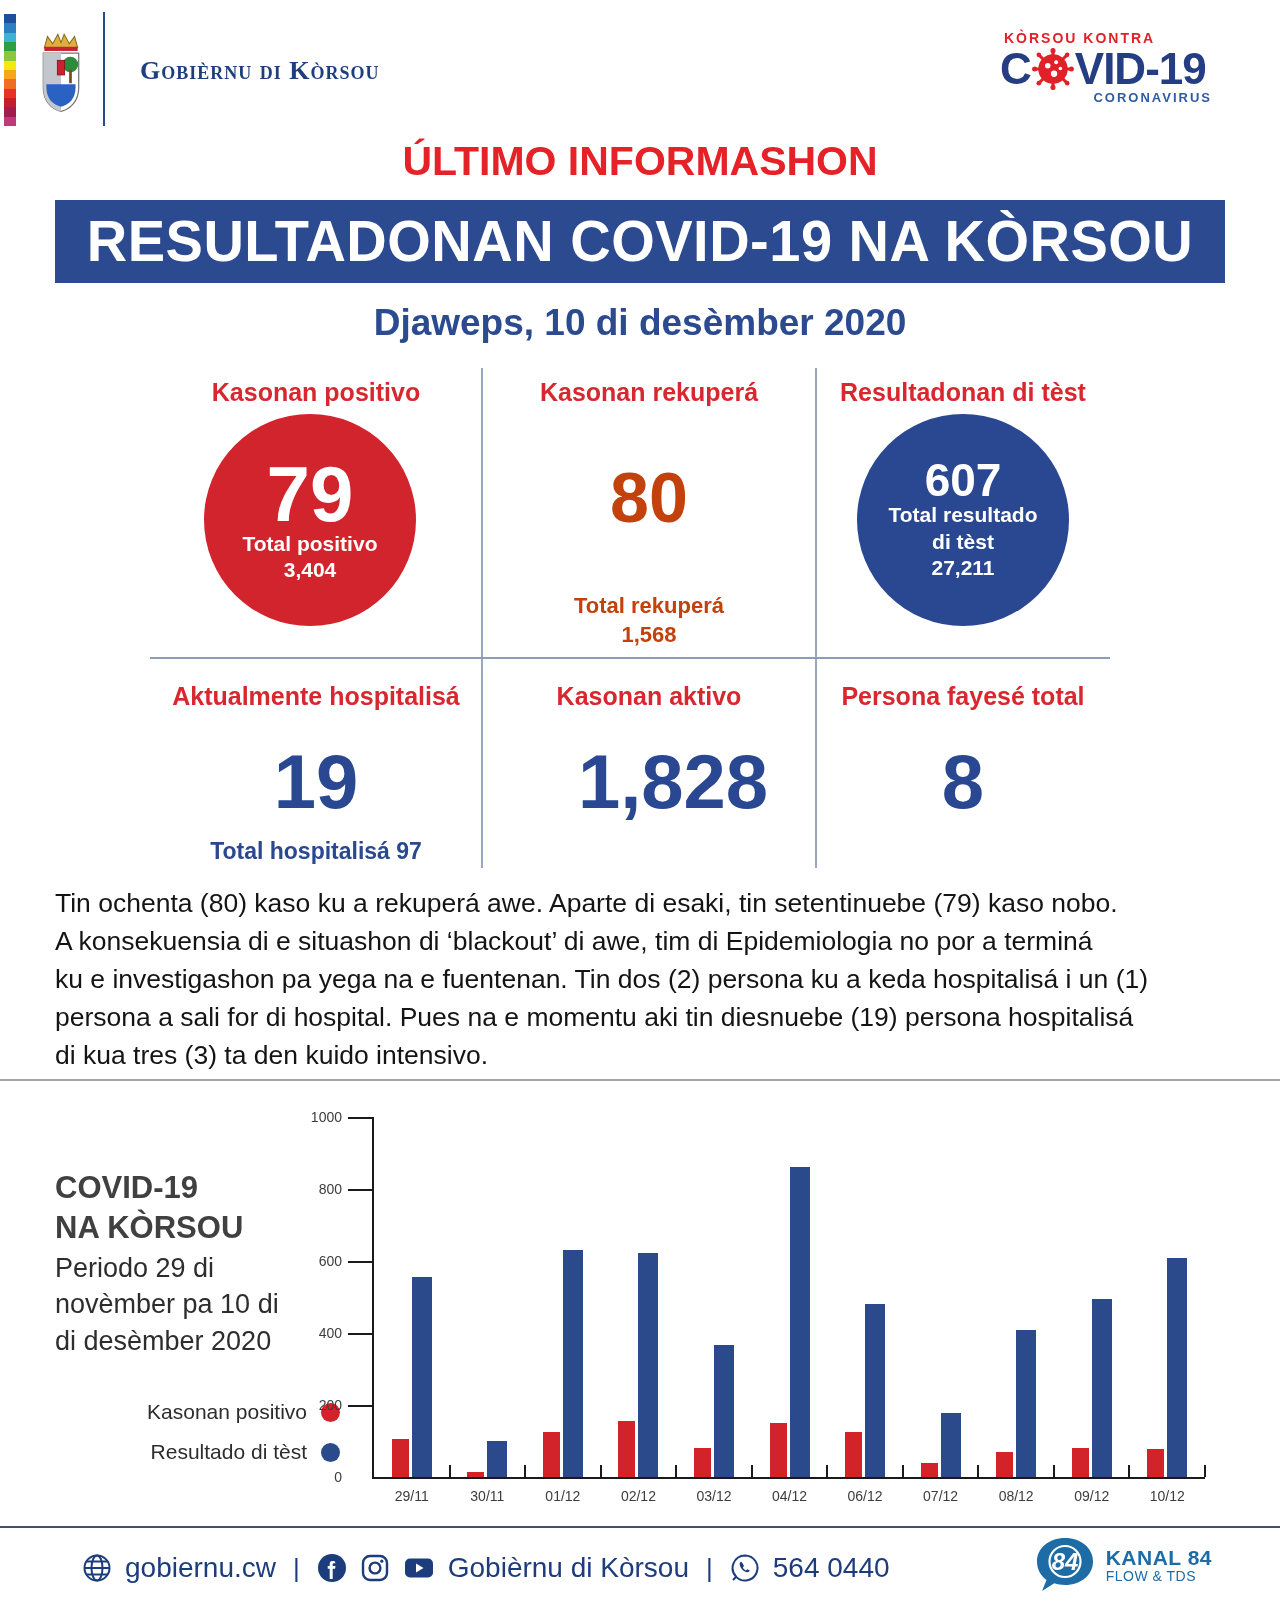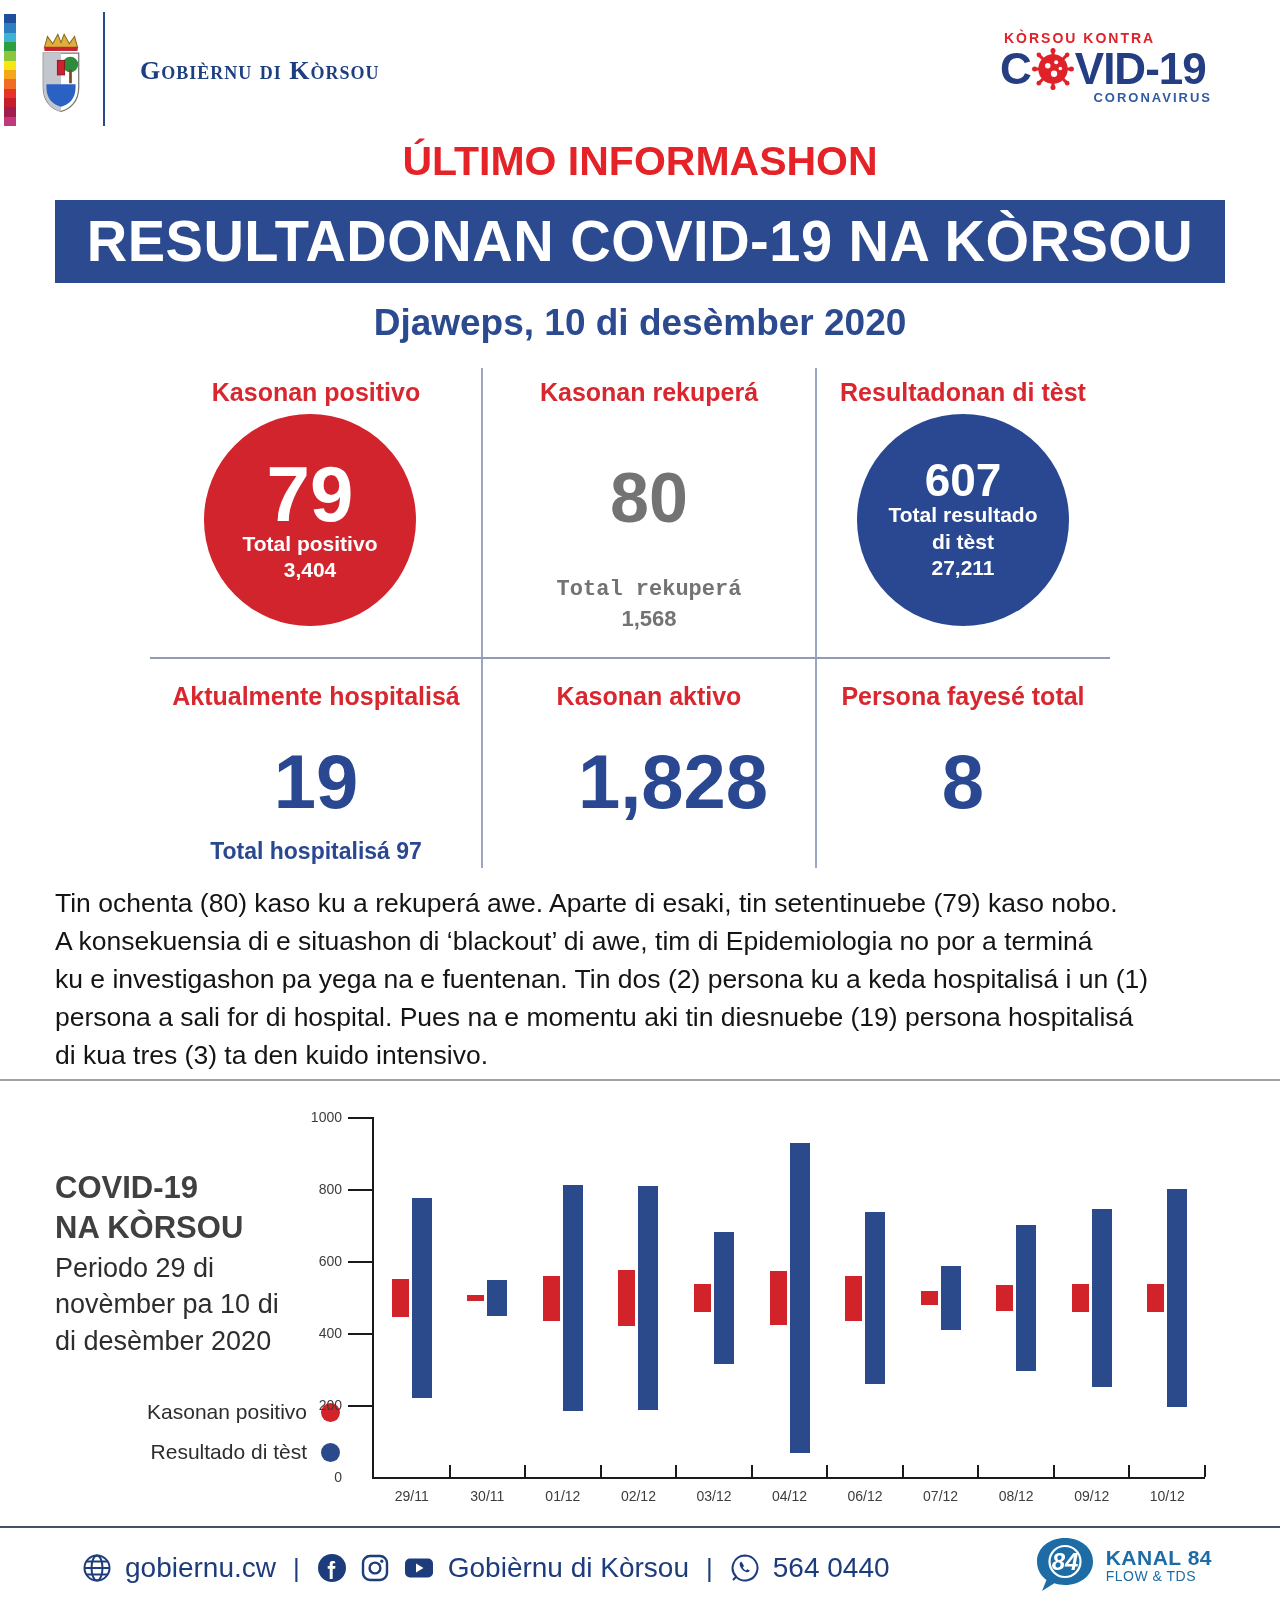--- a/index.html
+++ b/index.html
@@ -32,21 +32,21 @@
   
   .vdiv { position:absolute; top:368px; width:2px; height:500px; background:#9aa7c0; }
   .hdiv { position:absolute; left:150px; top:657px; width:960px; height:2px; background:#8e9cb8; }
   .stat-label { position:absolute; width:340px; text-align:center; font-size:25px; font-weight:bold; color:#d9272f; }
   .circle { position:absolute; width:212px; height:212px; border-radius:50%;
             display:flex; flex-direction:column; align-items:center; justify-content:center; color:#fff; text-align:center; }
   .circle .big { font-size:78px; font-weight:bold; line-height:0.95; }
   .circle .sub { font-size:21px; font-weight:bold; line-height:1.25; }
   .red-bg { background:#d2242c; }
   .blue-bg { background:#2a4791; }
-  .mid-stat { position:absolute; width:340px; text-align:center; color:#737373; }
+  .mid-stat { position:absolute; width:340px; text-align:center; color:#c2410c; }
   .mid-stat .big { font-size:70px; font-weight:bold; }
   .mid-stat .sub { font-size:22px; font-weight:bold; line-height:1.3; }
   .num2 { position:absolute; width:340px; text-align:center; color:#2a4791; font-size:76px; font-weight:bold; }
   .total2 { position:absolute; width:340px; text-align:center; color:#2a4791; font-size:23px; font-weight:bold; }
 
   
   .para { position:absolute; left:55px; top:884px; width:1175px; font-size:26.5px; line-height:38px;
           color:#141414; white-space:pre-line; }
 
   
@@ -54,21 +54,21 @@
   .chart-title { position:absolute; left:55px; top:1168px; font-size:31px; font-weight:bold; color:#404040; line-height:1.3; }
   .chart-sub { position:absolute; left:55px; top:1250px; font-size:27px; color:#2d2d2d; line-height:1.35; white-space:pre-line; }
   .legend { position:absolute; left:60px; top:1392px; width:280px; }
   .legend-row { display:flex; align-items:center; justify-content:flex-end; gap:14px; height:40px; }
   .legend-row .ltext { font-size:21px; color:#2d2d2d; }
   .legend-dot { width:19px; height:19px; border-radius:50%; }
 
   #plot { position:absolute; left:372px; top:1119px; width:833px; height:360px;
           border-left:2px solid #1a1a1a; border-bottom:2px solid #1a1a1a;
           display:flex; align-items:flex-end; }
-  .group { position:relative; flex:1; height:100%; display:flex; align-items:center; justify-content:center; gap:3px; }
+  .group { position:relative; flex:1; height:100%; display:flex; align-items:flex-end; justify-content:center; gap:3px; }
   .bar { width:17px; }
   .bar.b2 { width:20px; }
   .xtick { position:absolute; right:-1px; bottom:0; width:2px; height:12px; background:#1a1a1a; }
   .xlabel { position:absolute; left:0; bottom:-27px; width:100%; text-align:center; font-size:14px; color:#3c3c3c; }
   .ytick { position:absolute; left:-26px; width:26px; height:0; border-top:2px solid #1a1a1a; }
   .ylabel { position:absolute; left:-76px; width:44px; text-align:right; font-size:14px; color:#3c3c3c; }
 
   
   .footer-rule { position:absolute; left:0; top:1526px; width:100%; height:2px; background:#44506b; }
   .footer { position:absolute; left:82px; top:1542px; height:52px; display:flex; align-items:center; gap:13px;
@@ -168,21 +168,21 @@
   <div class="stat-label" style="left:146px; top:378px;">Kasonan positivo</div>
   <div class="circle red-bg" style="left:204px; top:414px;">
     <div class="big">79</div>
     <div class="sub">Total positivo</div>
     <div class="sub">3,404</div>
   </div>
 
   <div class="stat-label" style="left:479px; top:378px;">Kasonan rekuperá</div>
   <div class="mid-stat" style="left:479px; top:458px;">
     <div class="big">80</div>
-    <div class="sub" style="margin-top:38px;font-family:Liberation Mono, monospace;">Total rekuperá</div>
+    <div class="sub" style="margin-top:54px;">Total rekuperá</div>
     <div class="sub">1,568</div>
   </div>
 
   <div class="stat-label" style="left:793px; top:378px;">Resultadonan di tèst</div>
   <div class="circle blue-bg" style="left:857px; top:414px;">
     <div class="big" style="font-size:46px;">607</div>
     <div class="sub" style="white-space:pre-line;">Total resultado
 di tèst</div>
     <div class="sub">27,211</div>
   </div>

